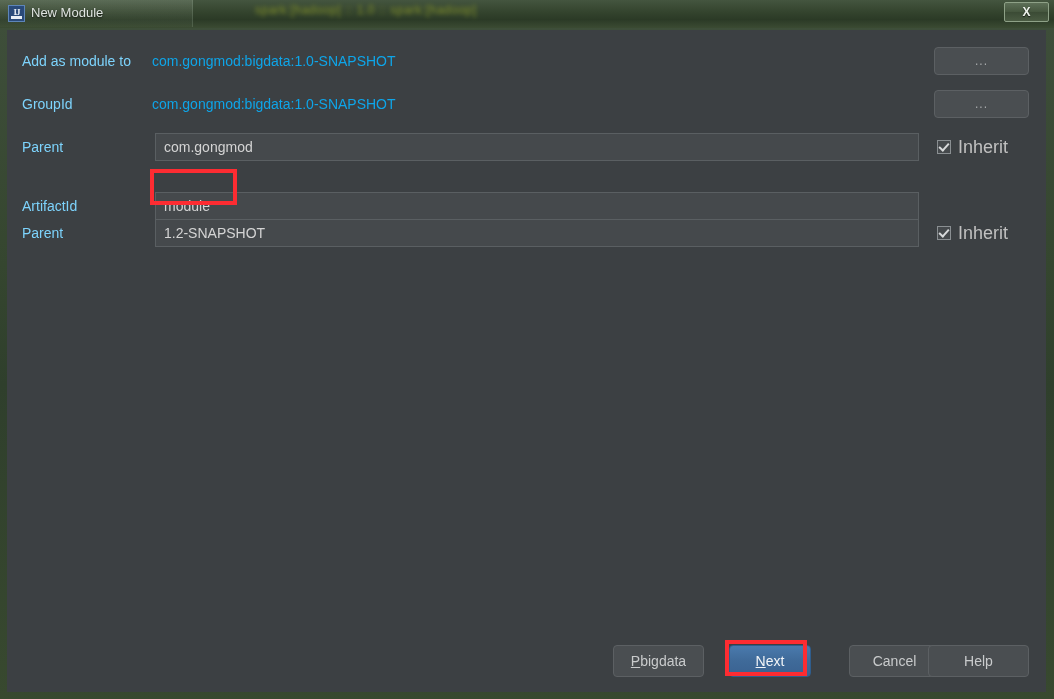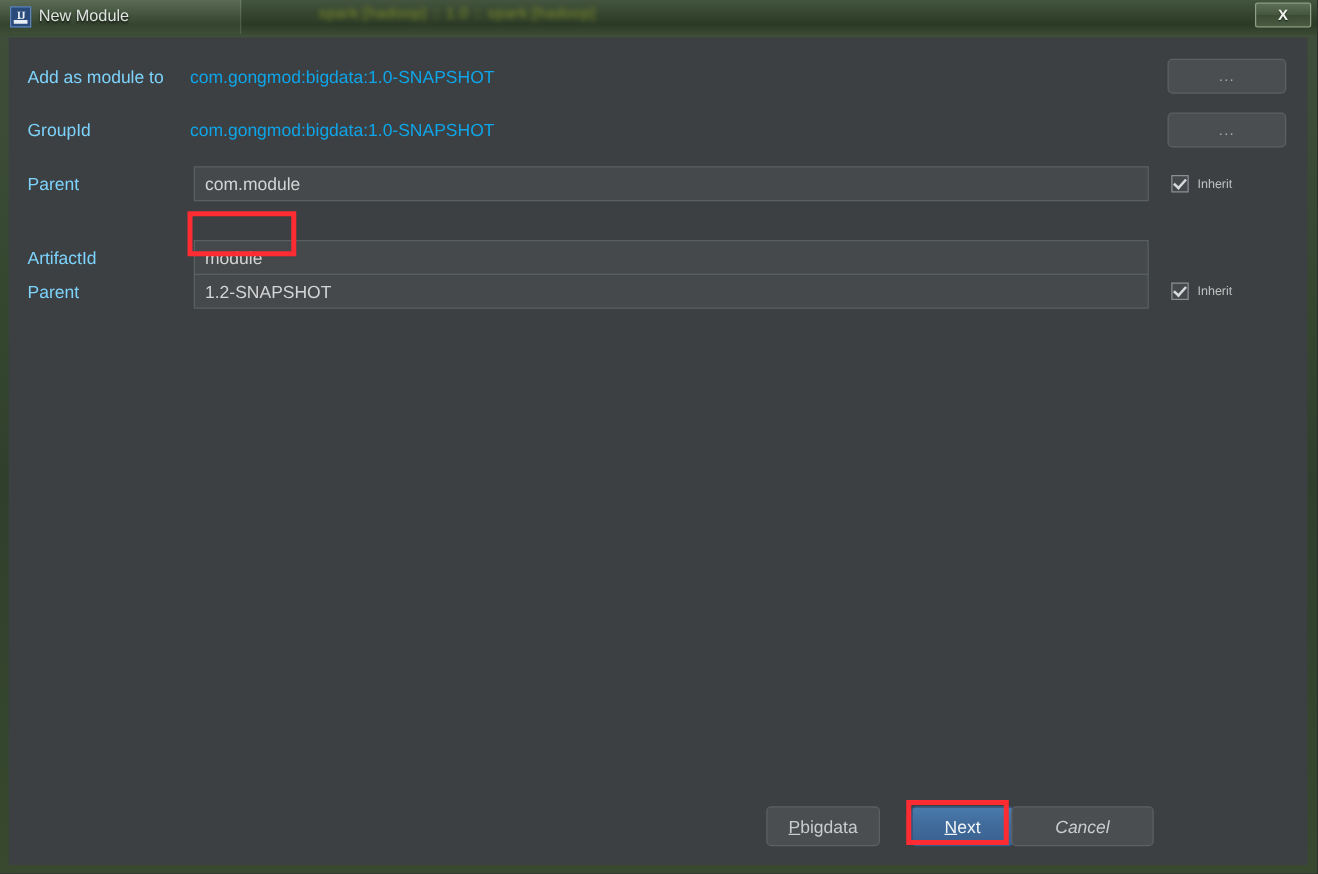--- a/index.html
+++ b/index.html
@@ -202,21 +202,21 @@
     content: "";
     position: absolute;
     left: 3px; top: 0px;
     width: 4px; height: 8px;
     border: solid #d8dadb;
     border-width: 0 2px 2px 0;
     transform: rotate(42deg);
   }
   .inherit-label {
     color: #c0c0c0;
-    font-size: 10px;
+    font-size: 18px;
     white-space: nowrap;
   }
 
   
   .buttons {
     position: absolute;
     left: 0;
     top: 615px;
     width: 1039px;
     height: 48px;
@@ -281,21 +281,21 @@
       </div>
 
       <div class="row" style="top:60px">
         <div class="row-label">GroupId</div>
         <div class="row-static">com.gongmod:bigdata:1.0-SNAPSHOT</div>
         <div class="ellipsis-btn">...</div>
       </div>
 
       <div class="row" style="top:103px">
         <div class="row-label">Parent</div>
-        <div class="textfield">com.module</div>
+        <div class="textfield">com.gongmod</div>
         <div class="inherit">
           <span class="checkbox"></span>
           <span class="inherit-label">Inherit</span>
         </div>
       </div>
 
       <div class="row" style="top:162px">
         <div class="row-label">ArtifactId</div>
         <div class="textfield">module</div>
       </div>
@@ -313,21 +313,22 @@
 
     <div class="buttons">
       <div class="btn" style="left:606px; width:91px;">
           <span class="mnemonic">P</span>
           <span>bigdata</span>
         </div>
       <div class="btn primary" style="left:722px; width:82px;">
           <span class="mnemonic">N</span>
           <span>ext</span>
         </div>
-      <div class="btn" style="left:802px; width:114px;font-style:italic;">Cancel</div>
+      <div class="btn" style="left:842px; width:91px;">Cancel</div>
+      <div class="btn" style="left:921px; width:101px;">Help</div>
     </div>
 
   </div>
 
   <div class="annot" style="left:150px; top:169px; width:87px; height:36px;"></div>
   <div class="annot" style="left:725px; top:640px; width:82px; height:36px;"></div>
 
 </div>
 
 </body></html>

